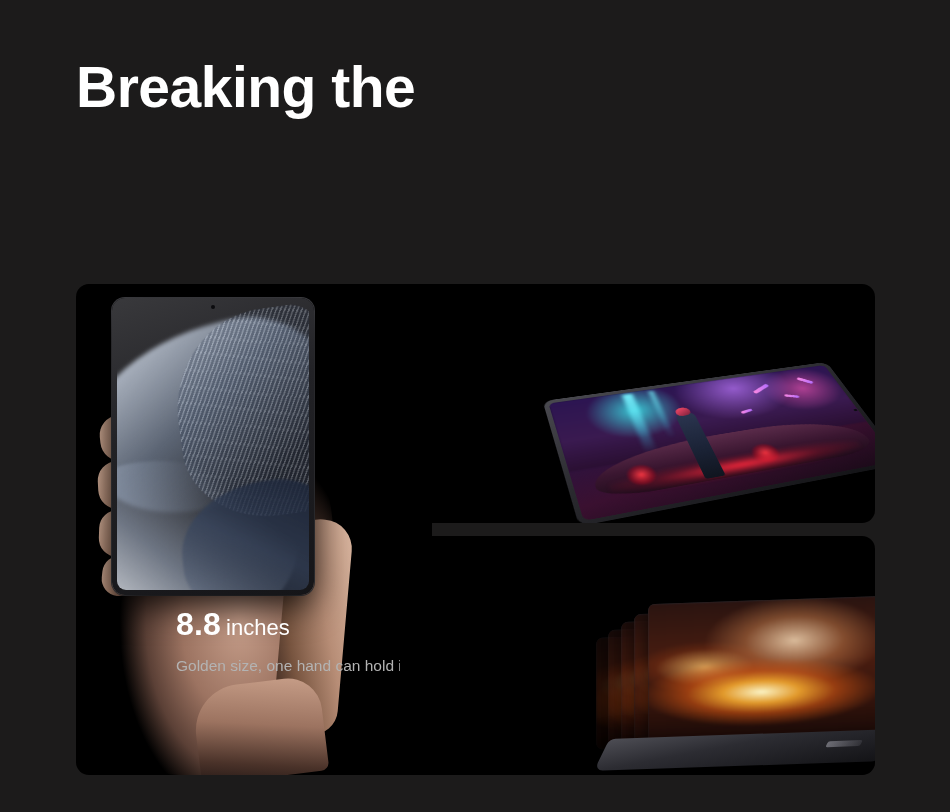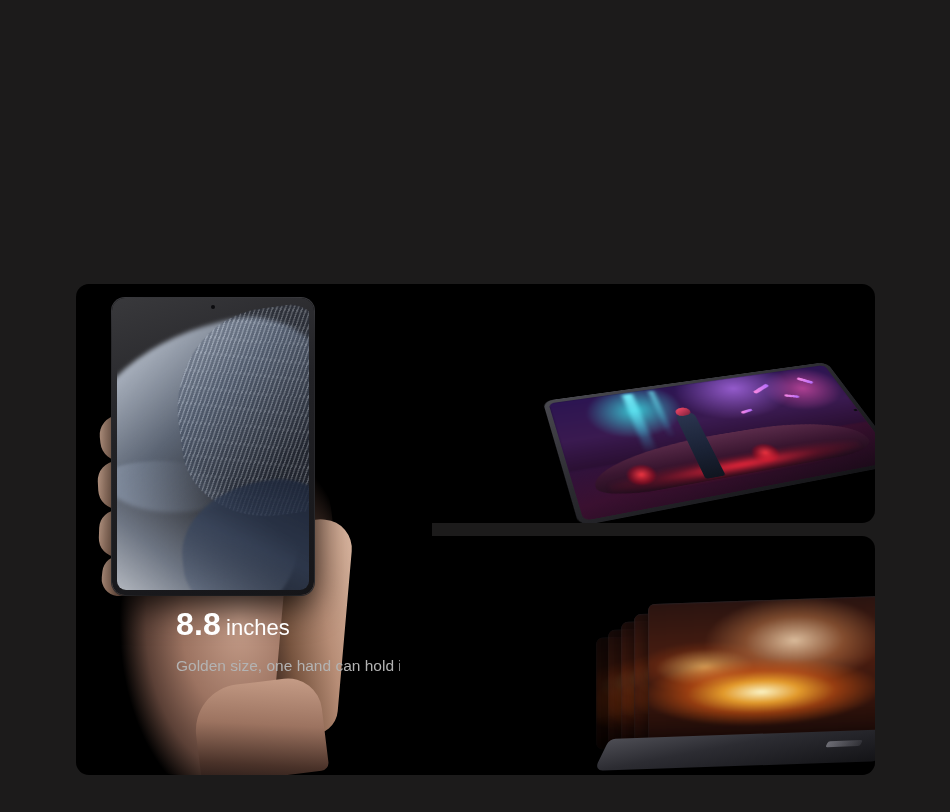--- a/index.html
+++ b/index.html
@@ -229,20 +229,21 @@
     background:linear-gradient(90deg, rgba(170,170,180,.55), rgba(120,120,130,.2));
     border-radius:2px;
   }
 </style>
 </head>
 <body>
 
 <div class="page">
 
   <div class="headline">
+    <span>Breaking the</span>
   </div>
 
   <div class="card" id="card-size">
 
     <div class="hand-scene">
       <div class="palm"></div>
       <div class="finger f1"></div>
       <div class="finger f2"></div>
       <div class="finger f3"></div>
       <div class="finger f4"></div>

